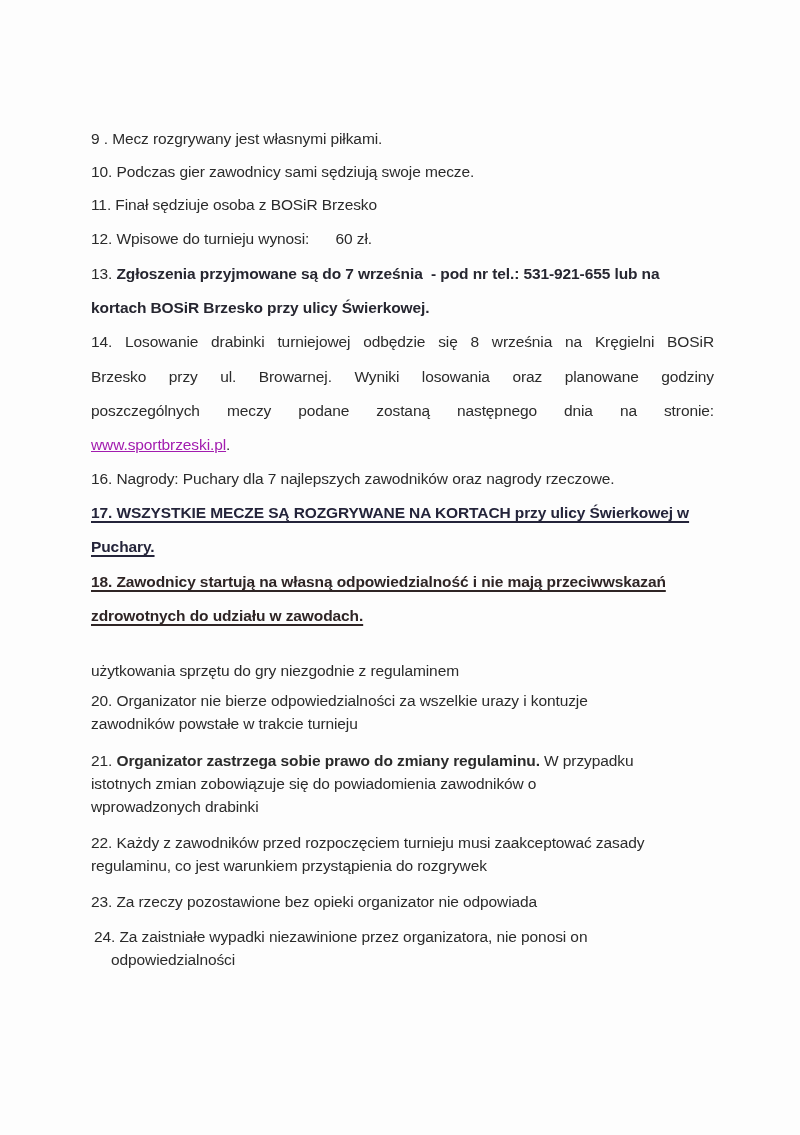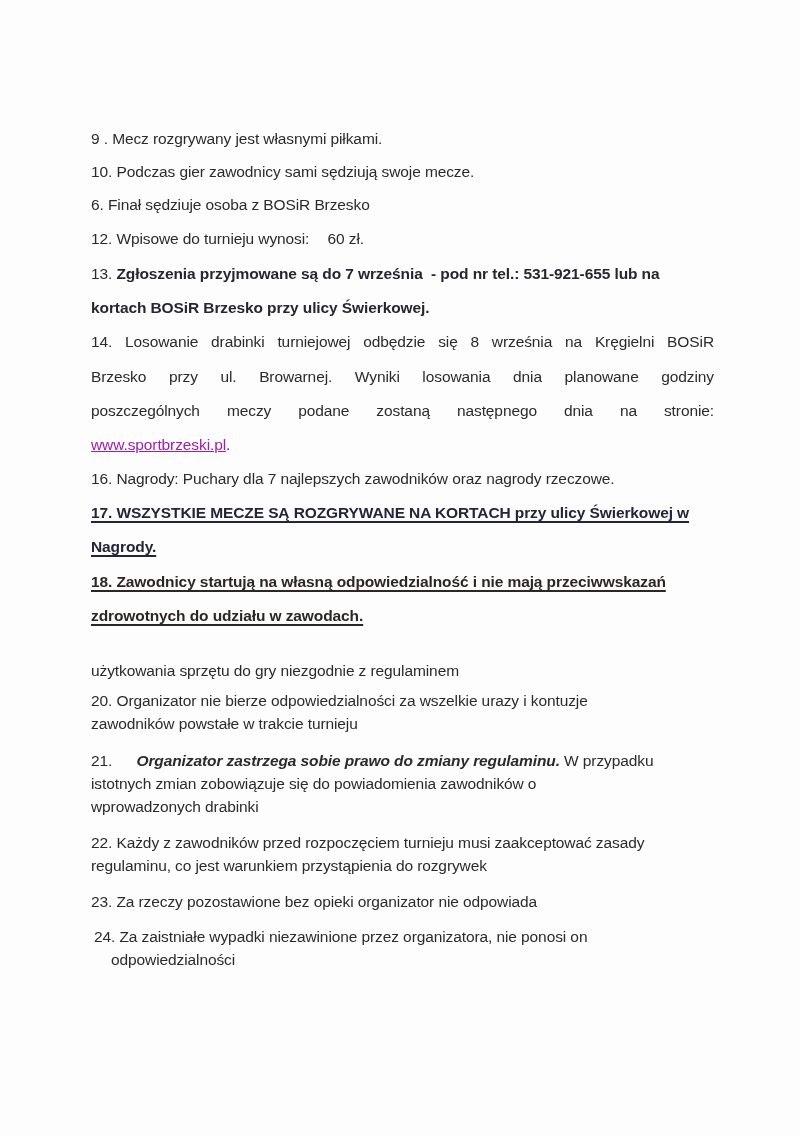--- a/index.html
+++ b/index.html
@@ -7,54 +7,54 @@
     width: 800px; height: 1135px; background: #fdfdfd;
     font-family: "Liberation Sans", sans-serif; color: #2a2a2a;
     position: relative; overflow: hidden;
   }
   .page { position: absolute; left: 0; top: 12px; width: 800px; height: 1135px; }
   .line { position: absolute; left: 91px; font-size: 15.5px; white-space: nowrap; color: #2b2b2b; letter-spacing: -0.1px; }
   .justify { width: 623px; text-align: justify; text-align-last: justify; white-space: normal; }
   .bold { font-weight: bold; color: #262630; text-align: right; }
   .ul { text-decoration: underline; text-decoration-thickness: 1.5px; text-underline-offset: 3px; }
   .link { color: #a21caf; text-decoration: underline; }
-  .italic-bold { font-style: italic; font-weight: bold; margin-left: 20px; }
+  .italic-bold { font-weight: bold; }
   .dark-navy { color: #24243a; }
   .dark-brown { color: #2f2525; }
 </style>
 </head>
 <body>
 
 <div class="page">
 
   <div class="line" style="top:118px">9 . Mecz rozgrywany jest własnymi piłkami.</div>
   <div class="line" style="top:151px">10. Podczas gier zawodnicy sami sędziują swoje mecze.</div>
-  <div class="line" style="top:184px">6. Finał sędziuje osoba z BOSiR Brzesko</div>
+  <div class="line" style="top:184px">11. Finał sędziuje osoba z BOSiR Brzesko</div>
   <div class="line" style="top:218px">
     <span>12. Wpisowe do turnieju wynosi:</span>
-    <span style="margin-left:14px">60 zł.</span>
+    <span style="margin-left:22px">60 zł.</span>
   </div>
 
   <div class="line" style="top:253px">
     <span>13.</span>
     <span class="bold" style="white-space:pre">Zgłoszenia przyjmowane są do 7 września  - pod nr tel.: 531-921-655 lub na</span>
   </div>
   <div class="line bold" style="top:287px">kortach BOSiR Brzesko przy ulicy Świerkowej.</div>
 
   <div class="line justify" style="top:321px">14. Losowanie drabinki turniejowej odbędzie się 8 września na Kręgielni BOSiR</div>
-  <div class="line justify" style="top:356px">Brzesko przy ul. Browarnej. Wyniki losowania dnia planowane godziny</div>
+  <div class="line justify" style="top:356px">Brzesko przy ul. Browarnej. Wyniki losowania oraz planowane godziny</div>
   <div class="line justify" style="top:390px">poszczególnych meczy podane zostaną następnego dnia na stronie:</div>
   <div class="line" style="top:424px">
     <span class="link">www.sportbrzeski.pl</span><span>.</span>
   </div>
 
   <div class="line" style="top:458px">16. Nagrody: Puchary dla 7 najlepszych zawodników oraz nagrody rzeczowe.</div>
 
   <div class="line bold ul dark-navy" style="top:492px">17. WSZYSTKIE MECZE SĄ ROZGRYWANE NA KORTACH przy ulicy Świerkowej w</div>
-  <div class="line bold ul dark-navy" style="top:526px">Nagrody.</div>
+  <div class="line bold ul dark-navy" style="top:526px">Puchary.</div>
 
   <div class="line bold ul dark-brown" style="top:561px">18. Zawodnicy startują na własną odpowiedzialność i nie mają przeciwwskazań</div>
   <div class="line bold ul dark-brown" style="top:595px">zdrowotnych do udziału w zawodach.</div>
 
   <div class="line" style="top:650px">użytkowania sprzętu do gry niezgodnie z regulaminem</div>
 
   <div class="line" style="top:680px">20.  Organizator nie bierze odpowiedzialności za wszelkie urazy i kontuzje</div>
   <div class="line" style="top:703px">zawodników powstałe w trakcie turnieju</div>
 
   <div class="line" style="top:740px">

